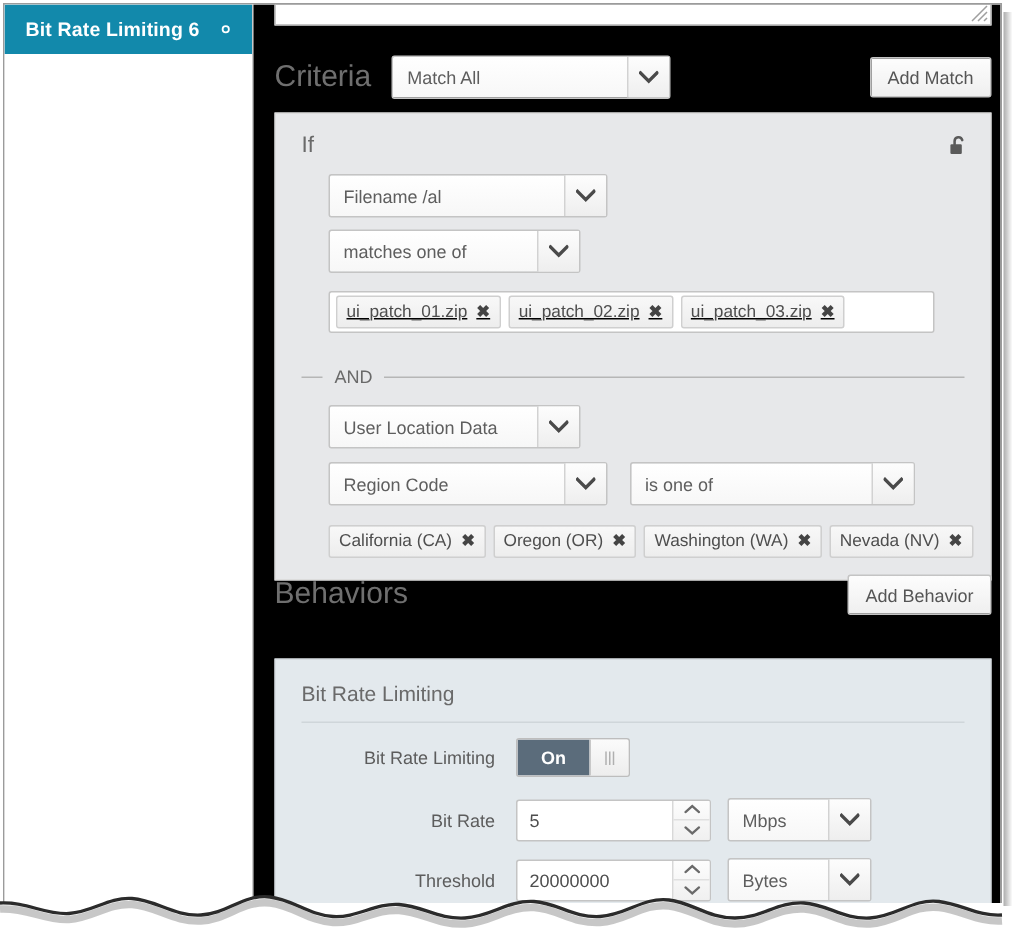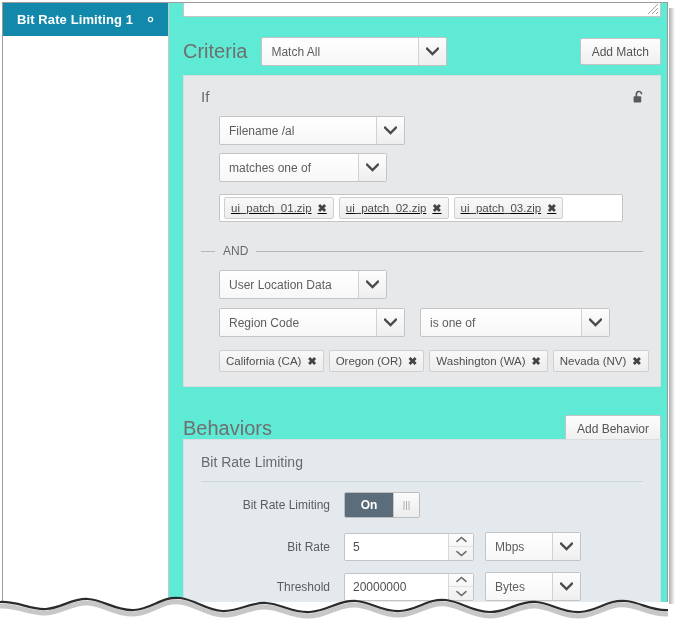--- a/index.html
+++ b/index.html
@@ -49,21 +49,21 @@
     color:#ffffff;font-size:13px;font-weight:bold;
     letter-spacing:.1px;white-space:nowrap;
   }
   .gear{
     margin-left:9px;width:17px;height:17px;flex:0 0 auto;display:block;
   }
 
   
   .content{
     position:absolute;left:166px;top:0;right:0;height:599px;
-    background:#5eead4;
+    background:#000000;
     overflow:hidden;
   }
 
   
   .top-textarea{
     position:absolute;left:14px;top:-24px;width:478px;height:38px;
     border:1px solid #c6c6c6;
     background:#fff;
     box-sizing:border-box;
   }
@@ -164,21 +164,21 @@
     margin-right:5px;
     font-size:11.5px;color:#4e4e4e;
     white-space:nowrap;
   }
   .chip .x{
     margin-left:6px;font-size:11px;color:#444;font-weight:bold;
     line-height:1;cursor:pointer;
   }
 
   
-  #behaviors-row{left:14px;top:412px;width:478px;}
+  #behaviors-row{left:14px;top:380px;width:478px;}
 
   .panel-beh{
     position:absolute;left:14px;top:436px;width:478px;height:170px;
     background:#e3e9ed;
     border:1px solid #d7dde1;
     box-sizing:border-box;
   }
   .beh-title{
     position:absolute;left:17px;top:14px;
     font-size:14px;color:#6a6a6a;
@@ -248,21 +248,21 @@
 </style>
 </head>
 <body>
 
 <div id="app">
 
   <div class="frame">
 
     <div class="sidebar">
       <div class="sidebar-head">
-        <span class="title">Bit Rate Limiting 1</span>
+        <span class="title">Bit Rate Limiting 6</span>
         <svg class="gear" viewBox="0 0 24 24">
           <path fill="#ffffff" d="M12 8.2a3.8 3.8 0 100 7.6 3.8 3.8 0 000-7.6zm0 5.9a2.1 2.1 0 110-4.2 2.1 2.1 0 010 4.2z"></path>
           <path fill="#ffffff" d="M21 13.6v-3.2l-2.5-.42a6.9 6.9 0 00-.72-1.74l1.48-2.06-2.26-2.26-2.06 1.48a6.9 6.9 0 00-1.74-.72L12.8 2.6H9.6l-.42 2.5a6.9 6.9 0 00-1.74.72L5.38 4.34 3.12 6.6 4.6 8.66a6.9 6.9 0 00-.72 1.74l-2.5.42v3.2l2.5.42c.17.61.41 1.19.72 1.74L3.12 18.24l2.26 2.26 2.06-1.48c.55.31 1.13.55 1.74.72l.42 2.5h3.2l.42-2.5c.61-.17 1.19-.41 1.74-.72l2.06 1.48 2.26-2.26-1.48-2.06c.31-.55.55-1.13.72-1.74l2.48-.84z" opacity="0"></path>
           <path fill="#ffffff" d="M20.4 13.9l-1.9-.33a6.7 6.7 0 00-.6-1.45l1.12-1.56-2.18-2.18-1.56 1.12a6.7 6.7 0 00-1.45-.6l-.33-1.9h-3.08l-.33 1.9c-.51.14-1 .34-1.45.6L7.08 8.38 4.9 10.56l1.12 1.56c-.26.45-.46.94-.6 1.45l-1.9.33v3.08l1.9.33c.14.51.34 1 .6 1.45L4.9 20.32l2.18 2.18 1.56-1.12c.45.26.94.46 1.45.6l.33 1.9h3.08l.33-1.9c.51-.14 1-.34 1.45-.6l1.56 1.12 2.18-2.18-1.12-1.56c.26-.45.46-.94.6-1.45l1.9-.33z" opacity="0"></path>
         </svg>
       </div>
       <div></div>
     </div>
 
     <div class="content">

